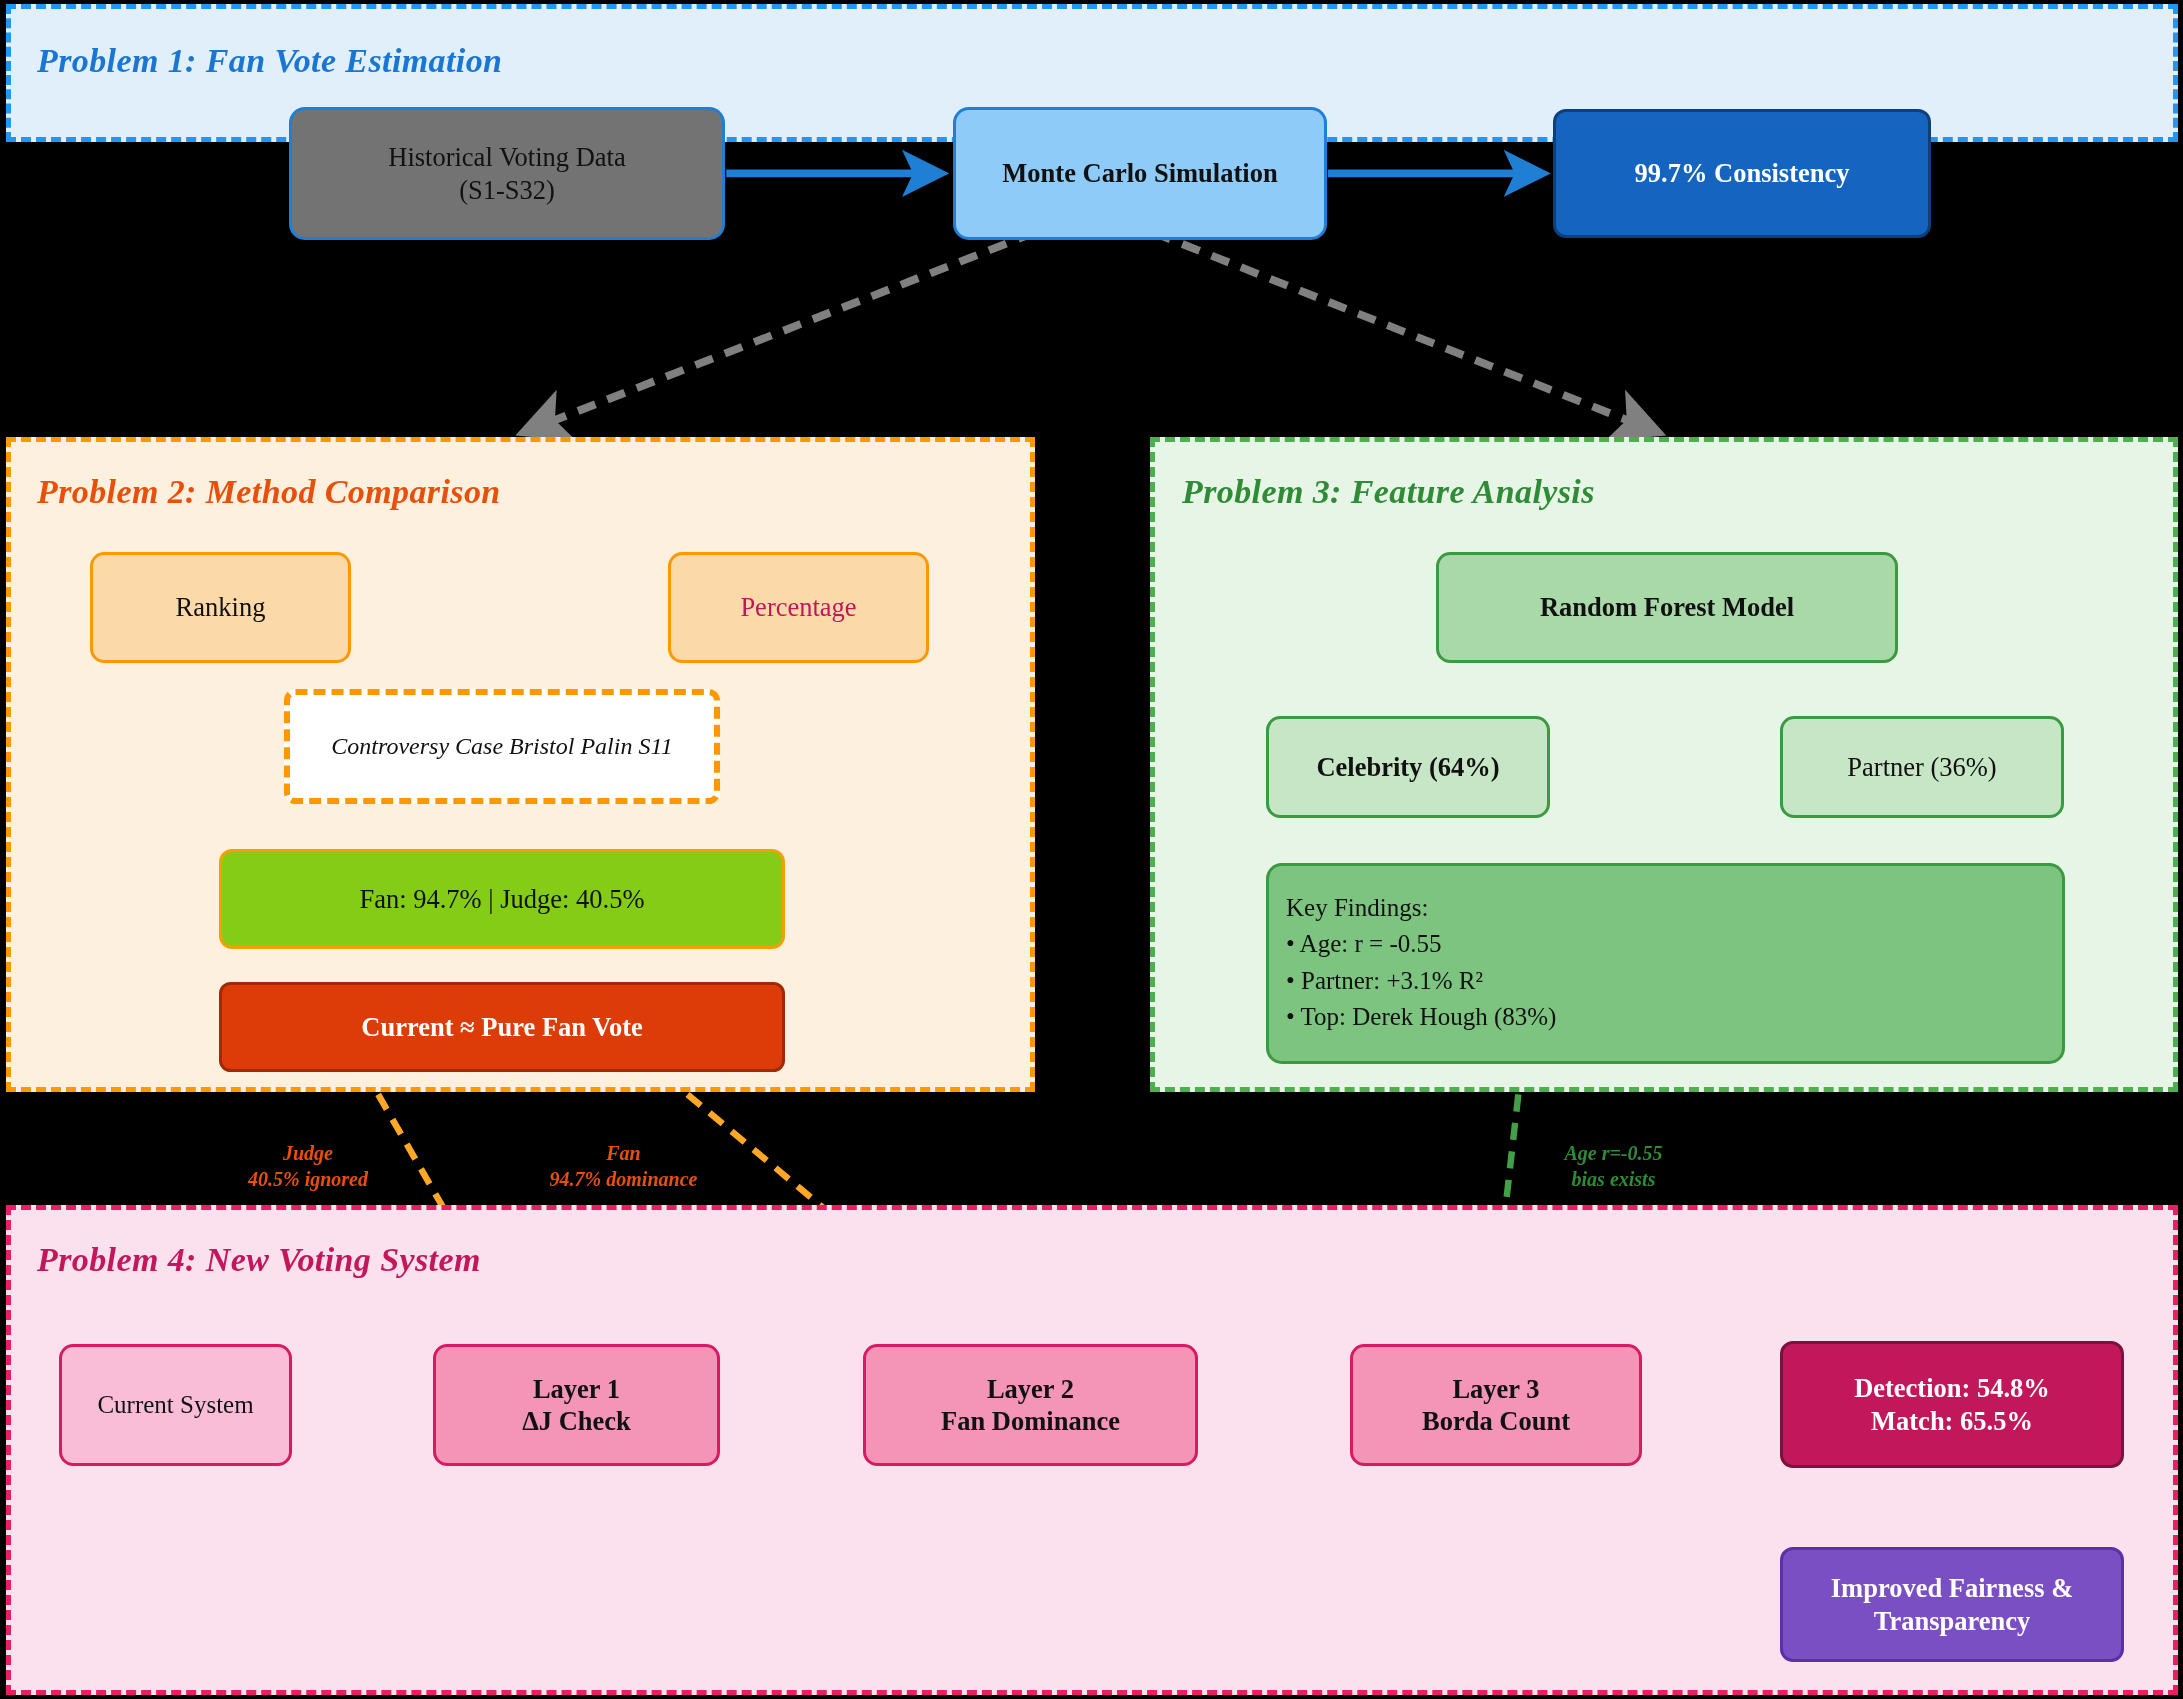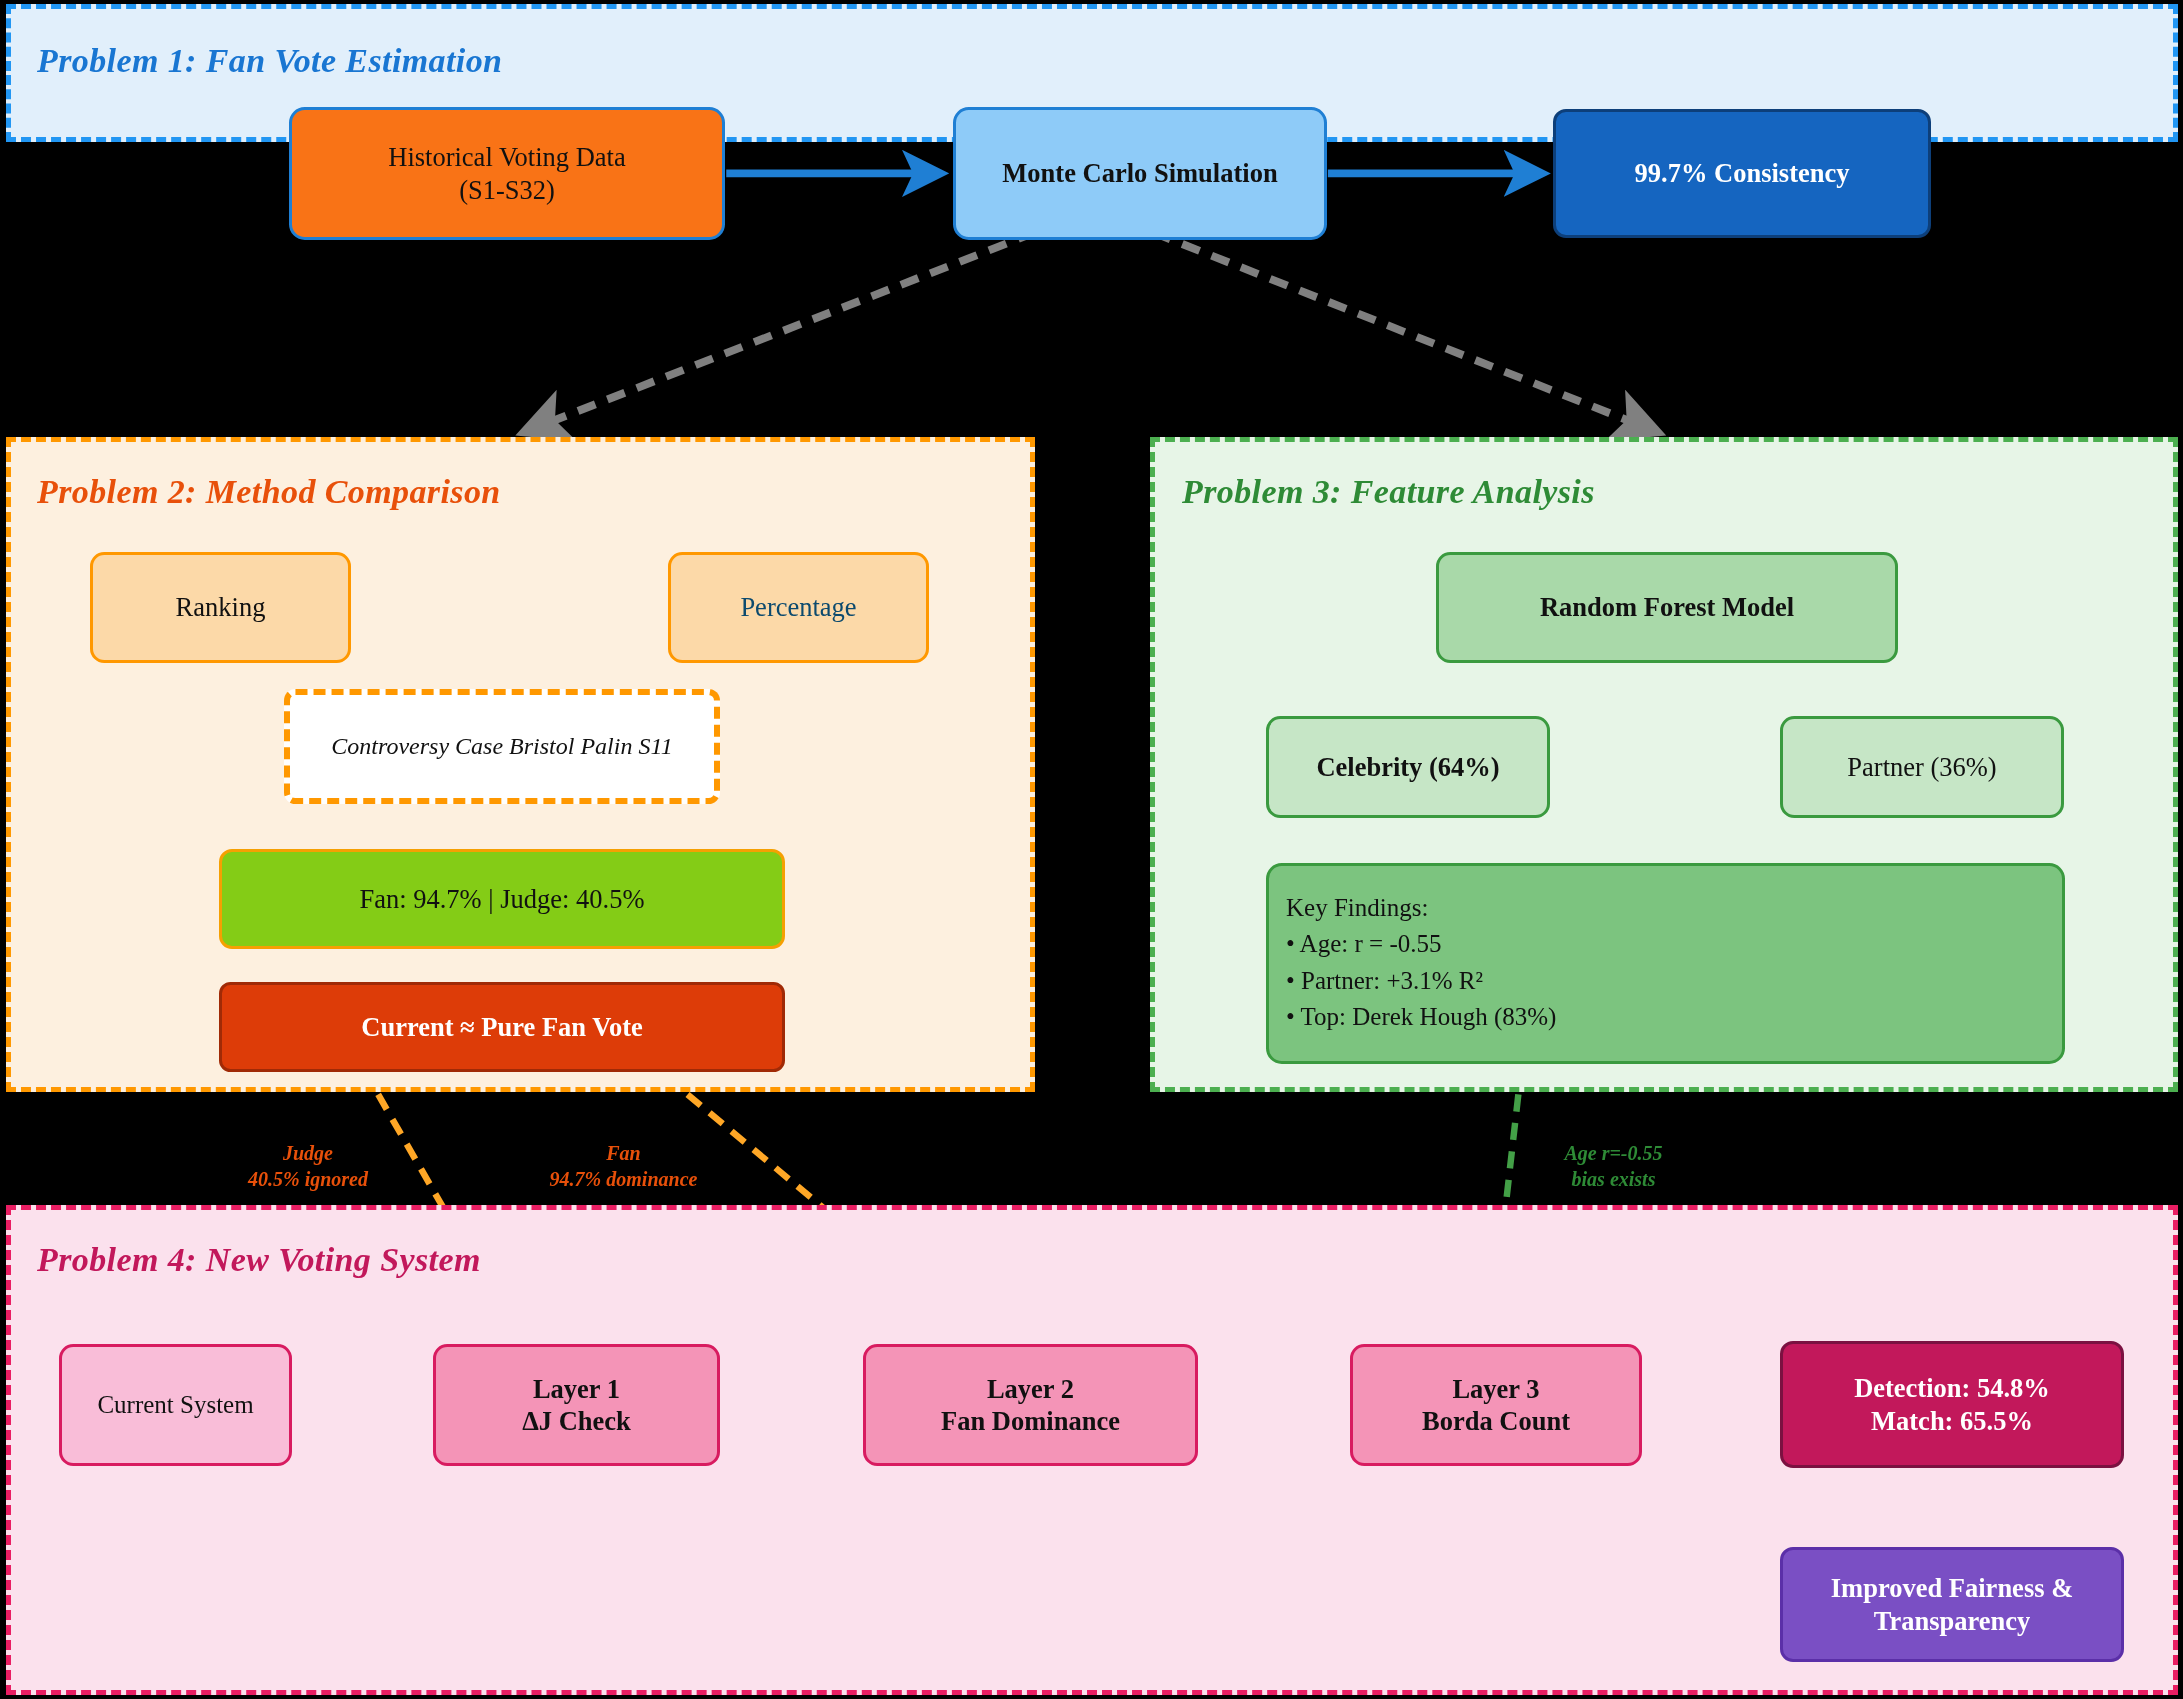--- a/index.html
+++ b/index.html
@@ -83,42 +83,42 @@
 <div class="panel" id="p1" style="left: 5.7px; top: 437px; width: 1029px; height: 655px; background: rgb(253, 240, 223); border: 5.7px dashed rgb(255, 152, 0);"></div>
 <div class="panel" id="p2" style="left: 1150px; top: 437px; width: 1028px; height: 655px; background: rgb(231, 245, 231); border: 5.7px dashed rgb(76, 175, 80);"></div>
 <div class="panel" id="p3" style="left: 5.7px; top: 1205px; width: 2172px; height: 490px; background: rgb(251, 225, 237); border: 5.7px dashed rgb(233, 30, 99);"></div>
 
 <div class="panel-title" style="left: 37px; top: 42px; color: rgb(25, 118, 210); font-size: 34px;">Problem 1: Fan Vote Estimation</div>
 <div class="panel-title" style="left: 37px; top: 473px; color: rgb(232, 80, 10); font-size: 34px;">Problem 2: Method Comparison</div>
 <div class="panel-title" style="left: 1182px; top: 473px; color: rgb(46, 139, 54); font-size: 34px;">Problem 3: Feature Analysis</div>
 <div class="panel-title" style="left: 37px; top: 1241px; color: rgb(194, 24, 91); font-size: 34px;">Problem 4: New Voting System</div>
 
 <div id="nodes-host">
-    <div class="node" style="left: 289px; top: 107px; width: 436px; height: 133px; background: #f97316; border: 3.6px solid rgb(31, 127, 212); border-radius: 15.8px; color: rgb(17, 17, 17); font-size: 26.5px; font-weight: normal;">
+    <div class="node" style="left: 289px; top: 107px; width: 436px; height: 133px; background: #737373; border: 3.6px solid rgb(31, 127, 212); border-radius: 15.8px; color: rgb(17, 17, 17); font-size: 26.5px; font-weight: normal;">
       <div>
         <span>Historical Voting Data</span>
         <span>(S1-S32)</span>
       </div>
     </div>
     <div class="node" style="left: 953px; top: 107px; width: 374px; height: 133px; background: rgb(142, 203, 248); border: 3.6px solid rgb(31, 127, 212); border-radius: 15.8px; color: rgb(17, 17, 17); font-size: 26.5px; font-weight: bold;">
       <div>
         <span>Monte Carlo Simulation</span>
       </div>
     </div>
     <div class="node" style="left: 1553px; top: 109px; width: 378px; height: 129px; background: rgb(21, 101, 192); border: 3.6px solid rgb(13, 63, 122); border-radius: 13px; color: rgb(255, 255, 255); font-size: 26.5px; font-weight: bold;">
       <div>
         <span>99.7% Consistency</span>
       </div>
     </div>
     <div class="node" style="left: 90px; top: 552px; width: 261px; height: 111px; background: rgb(252, 217, 168); border: 3.6px solid rgb(255, 152, 0); border-radius: 14.3px; color: rgb(17, 17, 17); font-size: 26.5px; font-weight: normal;">
       <div>
         <span>Ranking</span>
       </div>
     </div>
-    <div class="node" style="left: 668px; top: 552px; width: 261px; height: 111px; background: rgb(252, 217, 168); border: 3.6px solid rgb(255, 152, 0); border-radius: 14.3px; color: #0c4a6e; font-size: 26.5px; font-weight: normal;">
+    <div class="node" style="left: 668px; top: 552px; width: 261px; height: 111px; background: rgb(252, 217, 168); border: 3.6px solid rgb(255, 152, 0); border-radius: 14.3px; color: #be185d; font-size: 26.5px; font-weight: normal;">
       <div>
         <span>Percentage</span>
       </div>
     </div>
     <div class="node" style="left: 284px; top: 689px; width: 436px; height: 115px; background: rgb(255, 255, 255); border: 6.4px dashed rgb(255, 152, 0); border-radius: 11.5px; color: rgb(17, 17, 17); font-size: 24px; font-weight: normal; font-style: italic;">
       <div>
         <span>Controversy Case Bristol Palin S11</span>
       </div>
     </div>
     <div class="node" style="left: 219px; top: 849px; width: 566px; height: 100px; background: #84cc16; border: 3.6px solid rgb(245, 160, 2); border-radius: 13px; color: rgb(17, 17, 17); font-size: 26.5px; font-weight: normal;">

